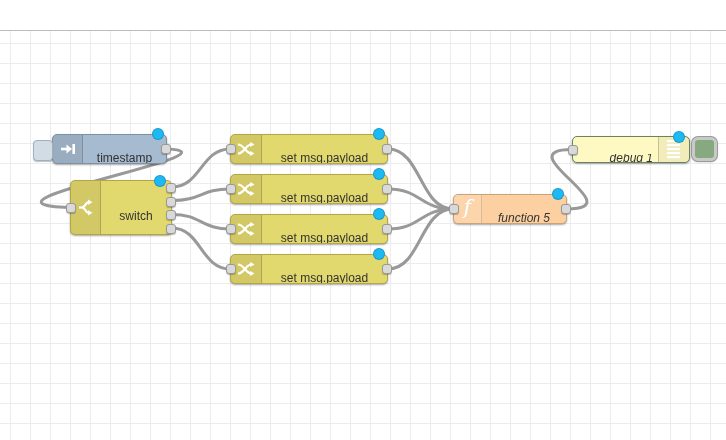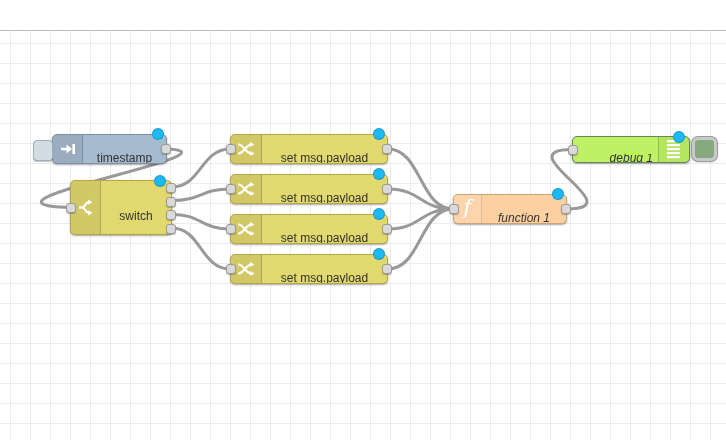--- a/index.html
+++ b/index.html
@@ -57,21 +57,21 @@
     right:2px; top:-7px; z-index:4;
   }
 
   
   #node-timestamp{ left:52px; top:134px; width:115px; height:30px; background:#a6bbcf; border-color:#7d91a3; }
   #node-switch   { left:70px; top:180px; width:102px; height:55px; background:#e2d96e; border-color:#b1a845;justify-content:flex-end; }
   .node-change   { left:230px; width:158px; height:30px; background:#e2d96e; border-color:#b1a845;text-decoration:underline; }
   #node-change1{ top:134px; } #node-change2{ top:174px; }
   #node-change3{ top:214px; } #node-change4{ top:254px; }
   #node-function { left:453px; top:194px; width:114px; height:30px; background:#fdd0a2; border-color:#c9a478; }
-  #node-debug    { left:572px; top:136px; width:118px; height:27px; background:#bef264; border-color:#68845f; }
+  #node-debug    { left:572px; top:136px; width:118px; height:27px; background:#fef9c3; border-color:#68845f; }
 
   #inject-button{
     position:absolute; left:-20px; top:5px; width:18px; height:19px;
     background:#d2dce4; border:1px solid #9fb0bd; border-radius:4px;
     box-shadow:0 1px 1px rgba(0,0,0,0.25); cursor:pointer;
   }
   #debug-toggle{
     position:absolute; right:-28px; top:0px; width:25px; height:24px;
     background:#87a980; border:3px solid #c9c9c9; border-radius:6px;
     box-sizing:border-box; box-shadow:0 0 0 1px #9a9a9a, 0 1px 2px rgba(0,0,0,0.3);
@@ -189,21 +189,21 @@
     <div class="node-label">set msg.payload</div>
     <div class="port port-in"></div>
     <div class="port port-out"></div>
     <div class="changed-dot"></div>
   </div>
 
   <div class="node italic" id="node-function">
     <div class="icon-region icon-left" style="width:27px; background:rgba(255,255,255,0.12); border-right-color:rgba(0,0,0,0.12);">
       <span class="fn-glyph">f</span>
     </div>
-    <div class="node-label">function 1</div>
+    <div class="node-label">function 5</div>
     <div class="port port-in"></div>
     <div class="port port-out"></div>
     <div class="changed-dot"></div>
   </div>
 
   <div class="node italic" id="node-debug">
     <div class="node-label" style="justify-content:flex-end; padding-right:5px;">debug 1</div>
     <div class="icon-region icon-right" style="width:30px; background:rgba(0,0,0,0.05);">
       <svg width="14" height="19" viewBox="0 0 14 19">
         <rect x="0" y="0" width="13" height="2.2" fill="#fff"></rect>

